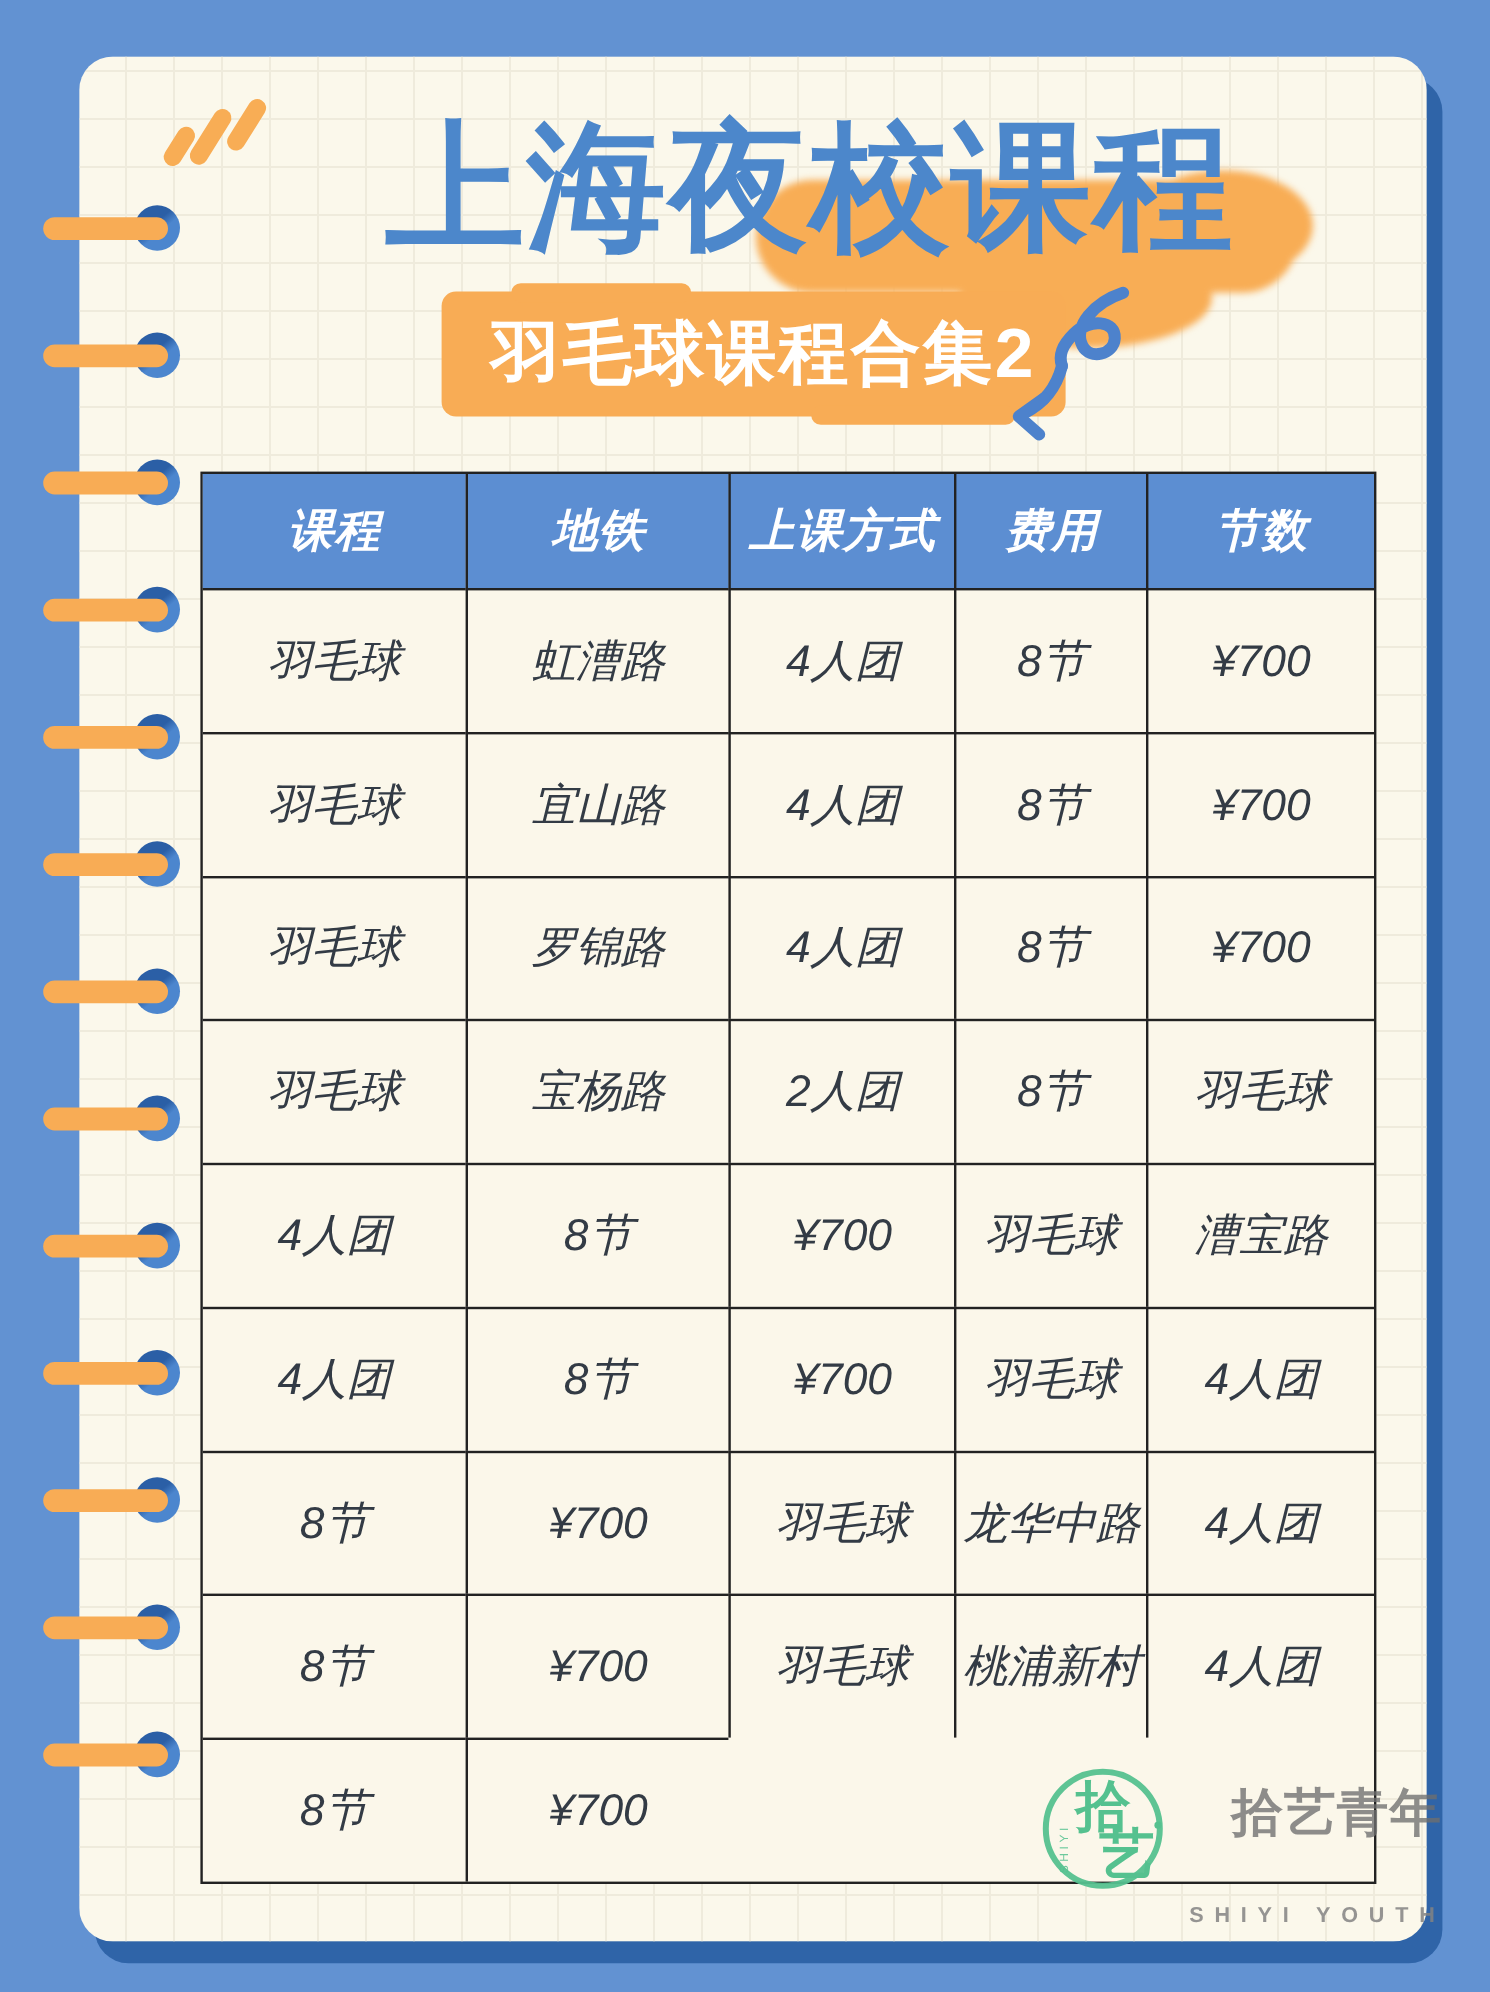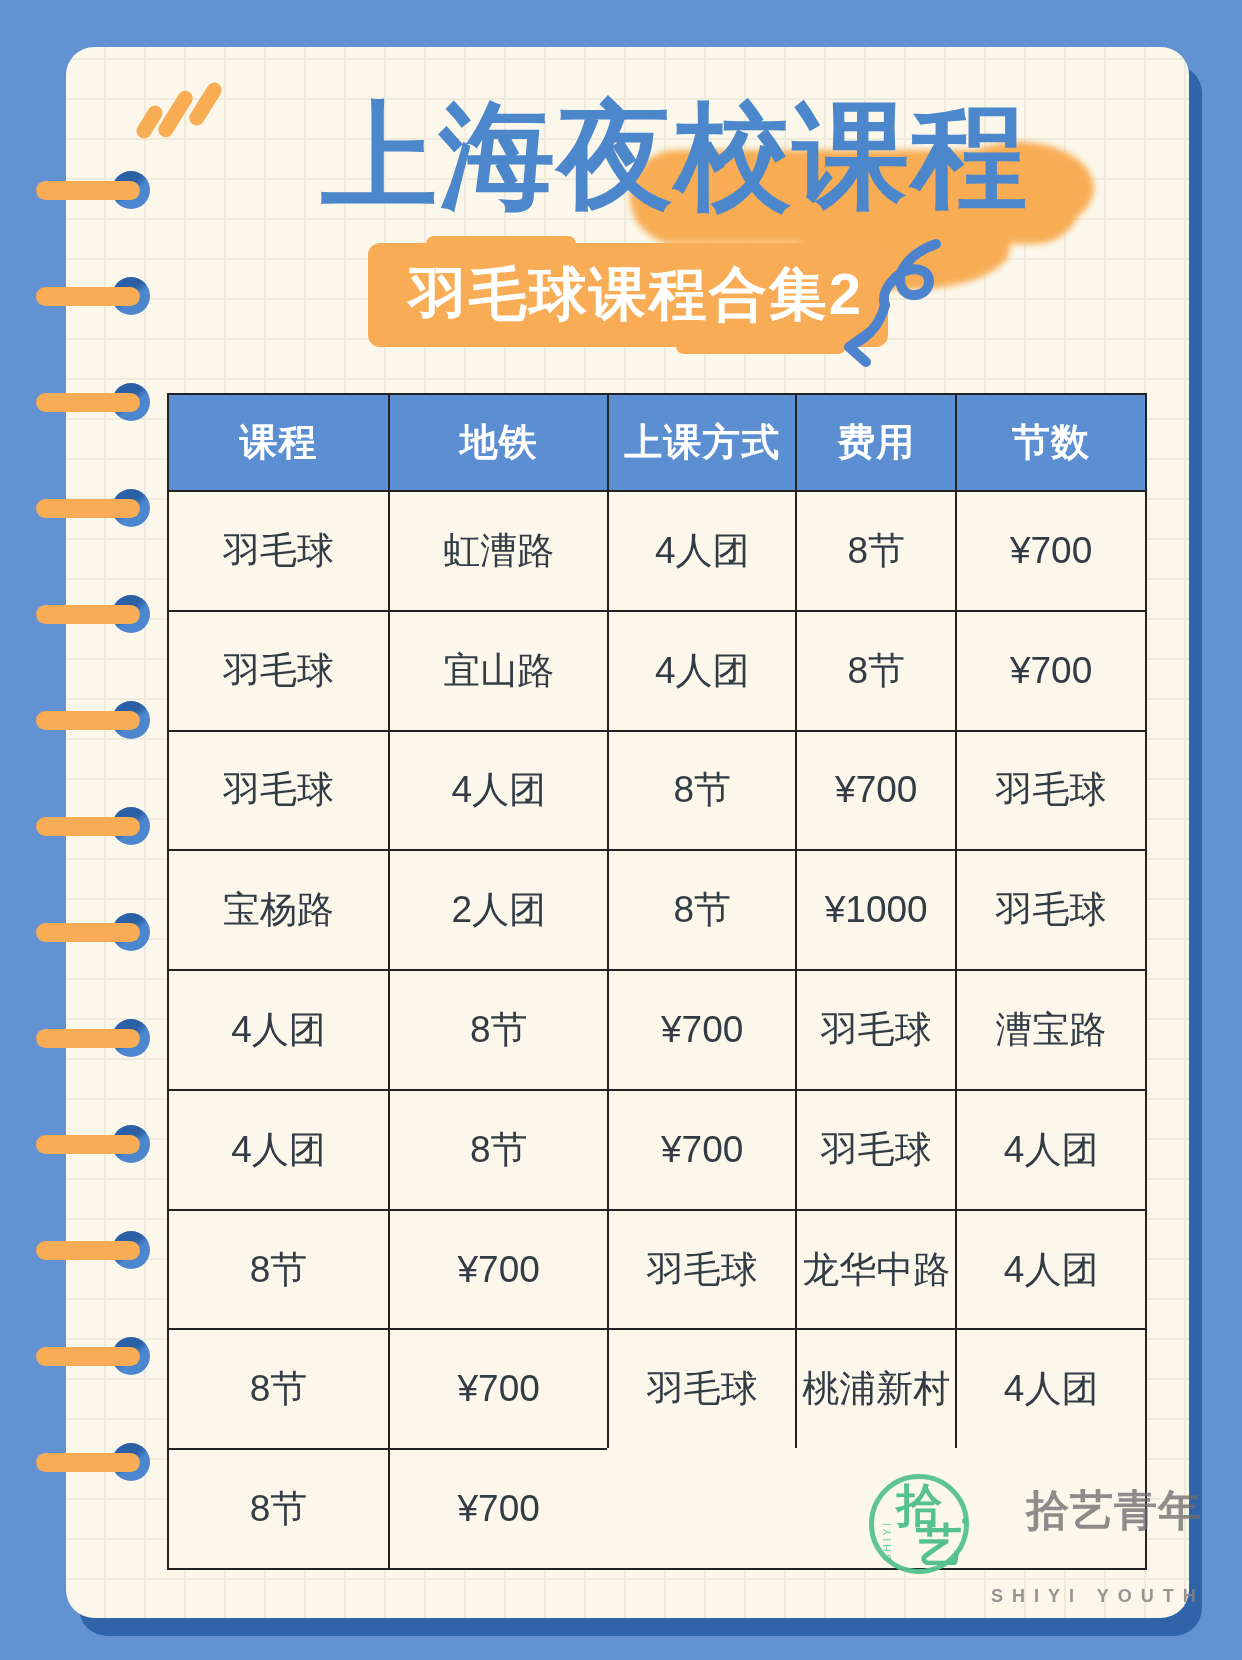--- a/index.html
+++ b/index.html
@@ -85,21 +85,21 @@
     position:absolute;left:167px;top:393px;width:980px;height:1177px;
     box-sizing:border-box;border:2px solid #222222;
     display:grid;
     grid-template-columns:22.45% 22.45% 19.26% 16.4% 19.44%;
     grid-template-rows:95px repeat(9,1fr);
     background:#FBF7EA;z-index:2;
   }
   .tbl > div{
     display:flex;align-items:center;justify-content:center;
     border-left:2px solid #222222;border-top:2px solid #222222;
-    font-size:37px;color:#333B45;font-weight:500;
+    font-size:37px;color:#333B45;font-weight:500;font-style:italic;
   }
   .tbl > div:nth-child(5n+1){border-left:none;}
   .tbl > div:nth-child(-n+5){border-top:none;}
   .tbl > .h{
     background:#5C8ED2;color:#FFFFFF;font-weight:800;font-size:38px;
     letter-spacing:1px;
   }
 
   
   .watermark{position:absolute;inset:0;z-index:4;pointer-events:none;}
@@ -220,29 +220,29 @@
     <div>8节</div>
     <div>¥700</div>
 
     <div>羽毛球</div>
     <div>宜山路</div>
     <div>4人团</div>
     <div>8节</div>
     <div>¥700</div>
 
     <div>羽毛球</div>
+    <div>罗锦路</div>
     <div>4人团</div>
     <div>8节</div>
     <div>¥700</div>
 
     <div>羽毛球</div>
     <div>宝杨路</div>
     <div>2人团</div>
     <div>8节</div>
-    <div>¥1000</div>
 
     <div>羽毛球</div>
     <div>4人团</div>
     <div>8节</div>
     <div>¥700</div>
 
     <div>羽毛球</div>
     <div>漕宝路</div>
     <div>4人团</div>
     <div>8节</div>

